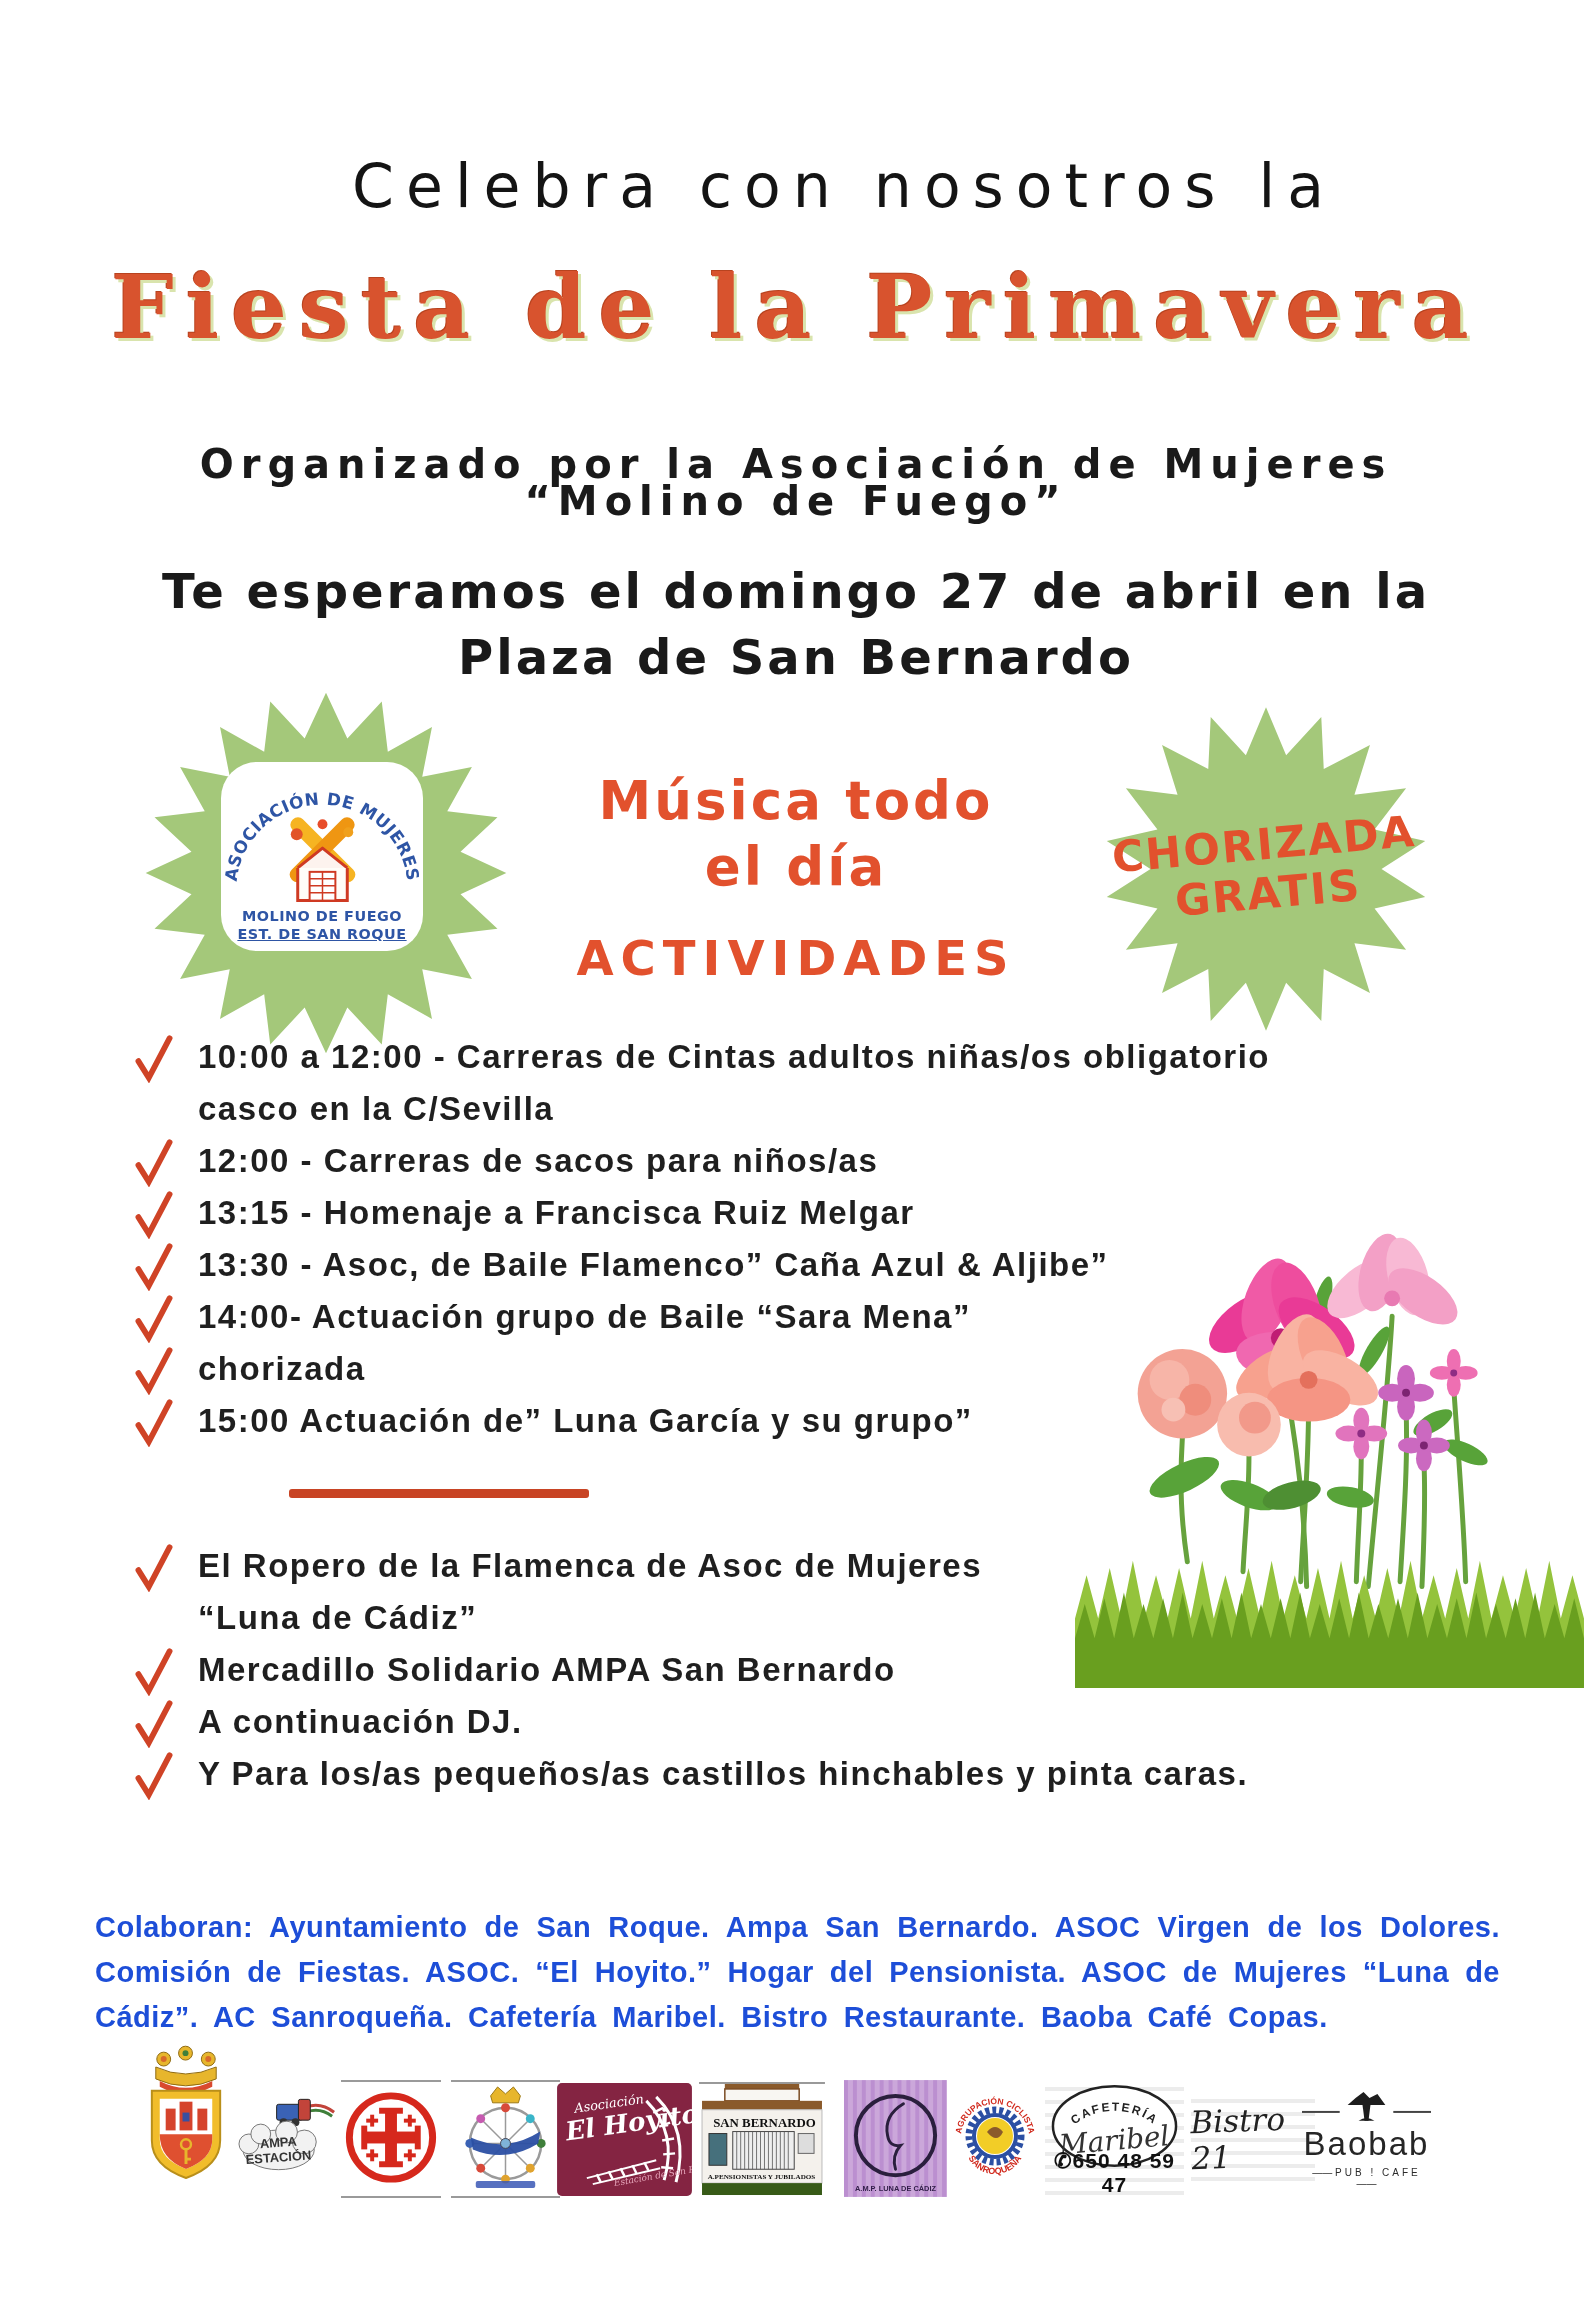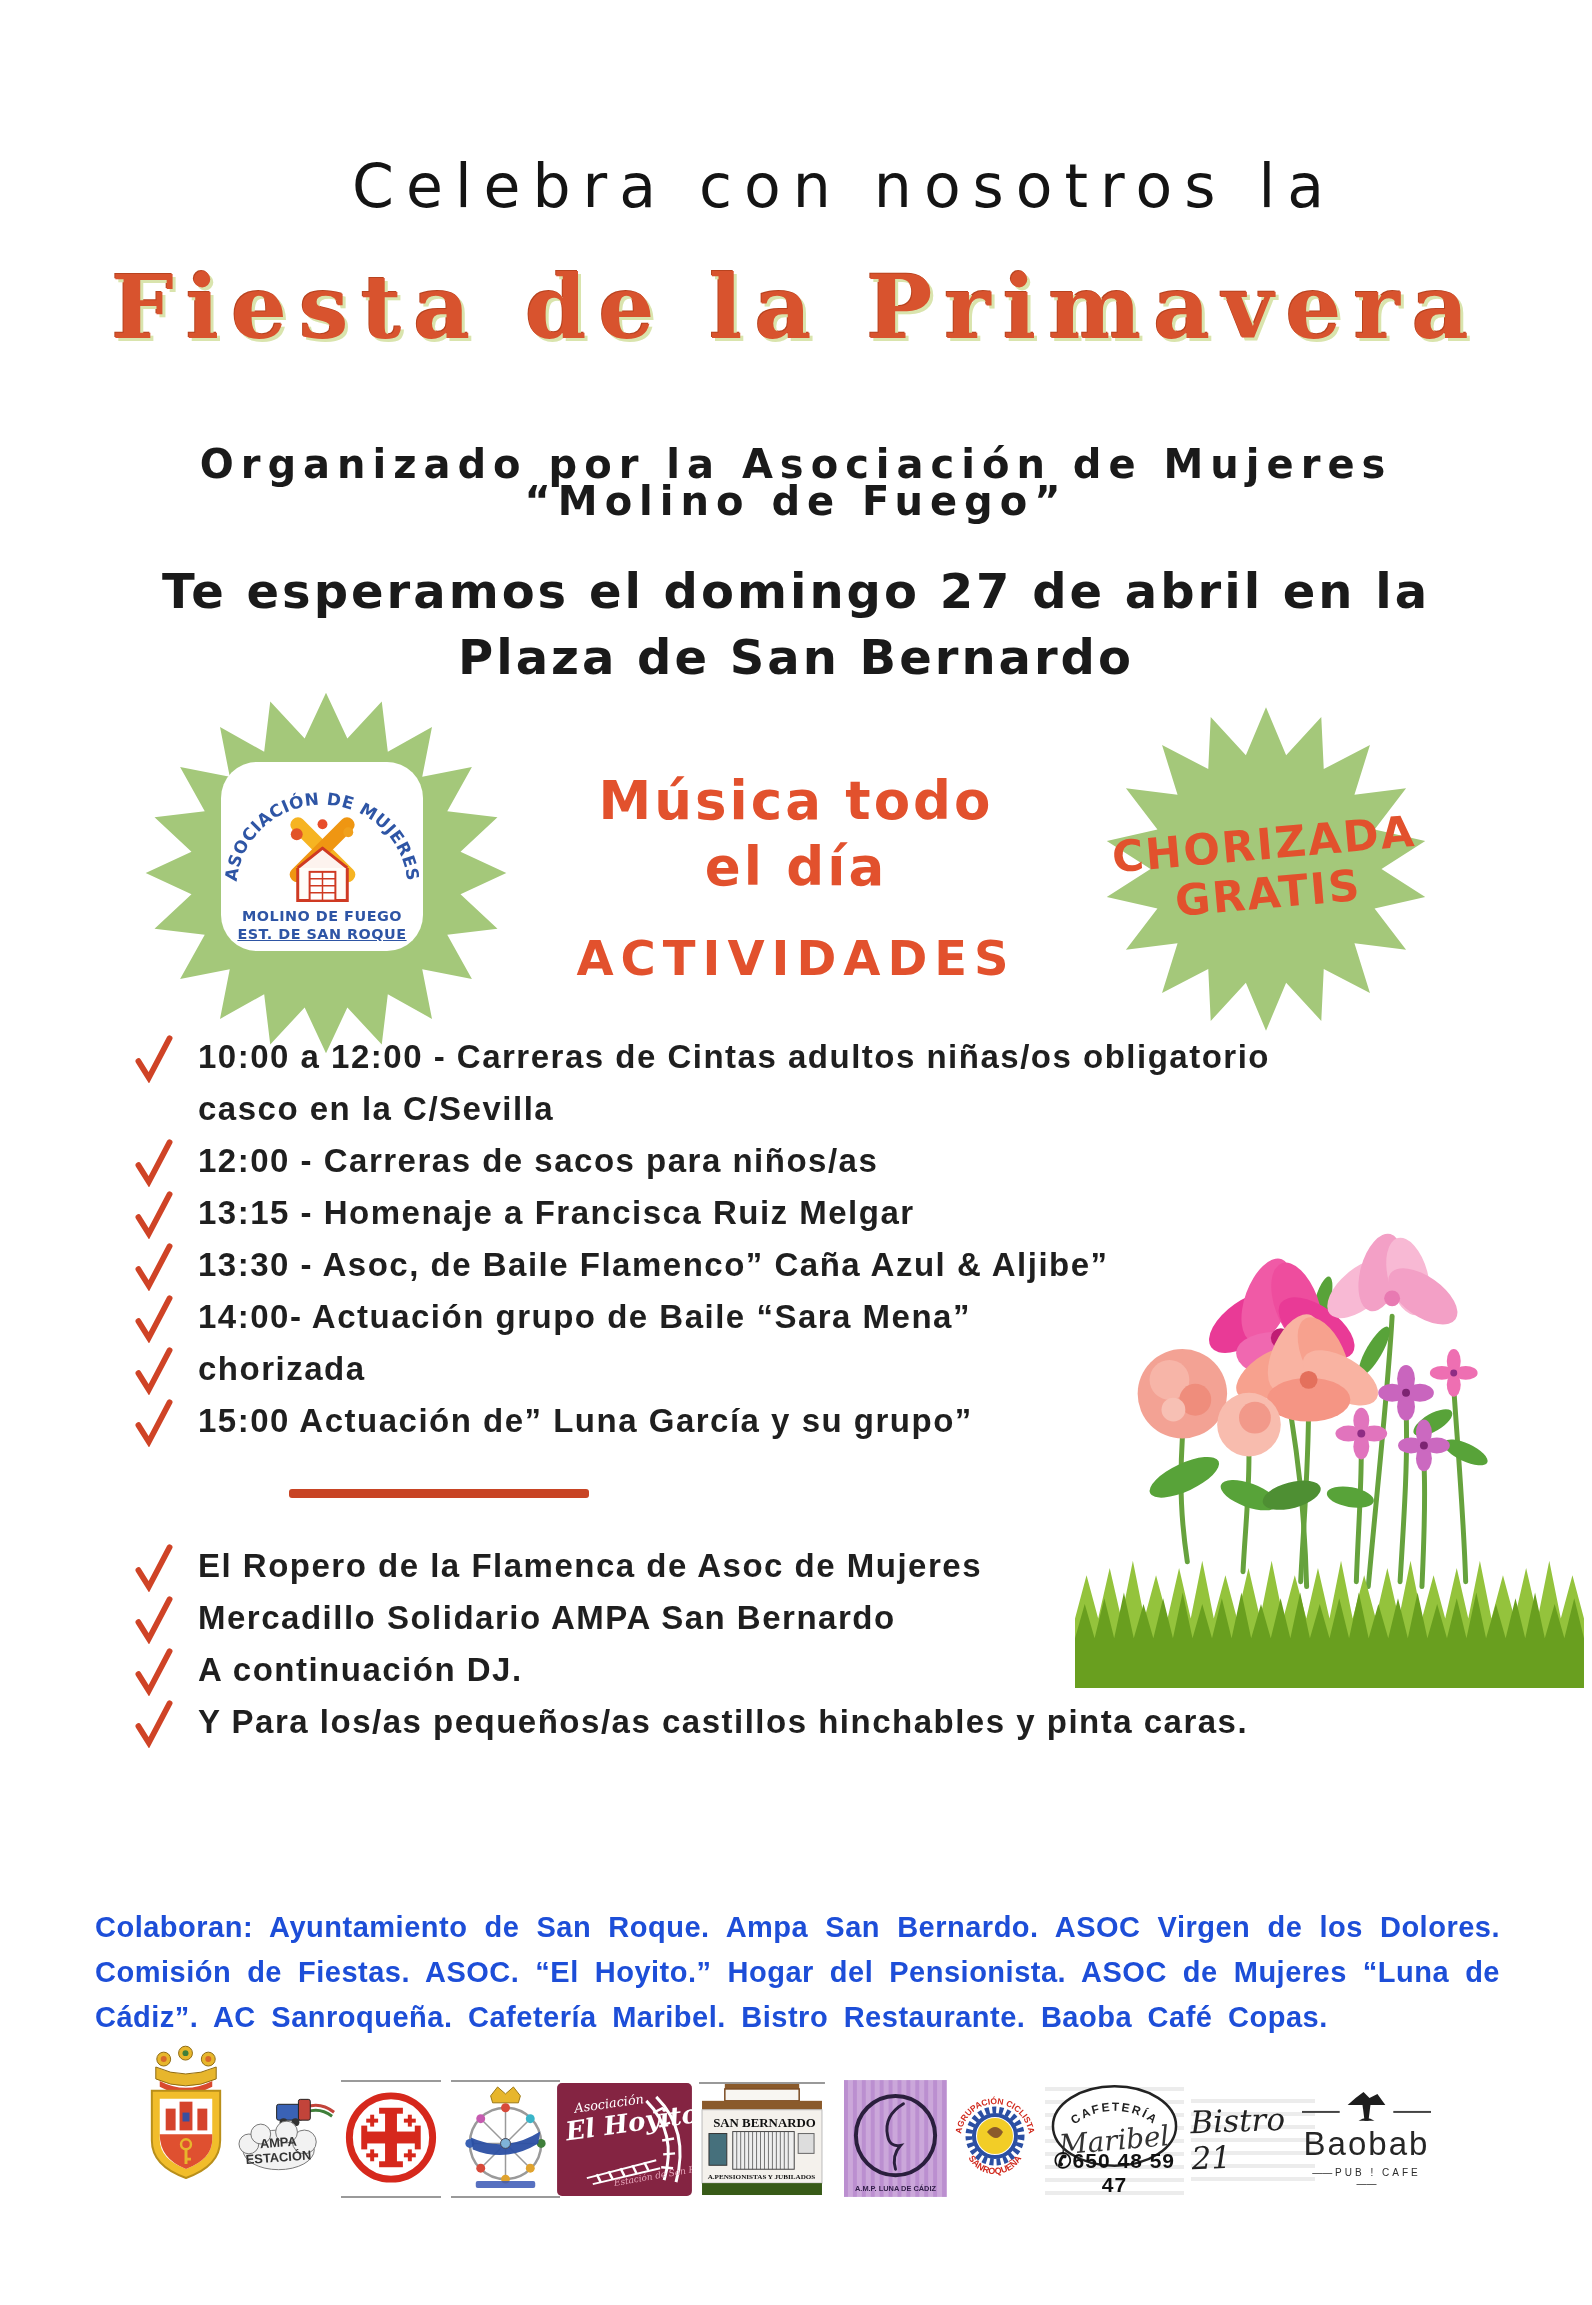--- a/index.html
+++ b/index.html
@@ -202,20 +202,21 @@
 
   <div class="divider"></div>
 
   <ul class="checklist list-extras">
     <li>
       <svg class="check" viewBox="0 0 40 48">
           <path d="M5 27 L15 43 L35 5"></path>
         </svg>
       <div class="li-text">
           <span>El Ropero de la Flamenca de Asoc de Mujeres</span>
+          <span>“Luna de Cádiz”</span>
         </div>
     </li>
     <li>
       <svg class="check" viewBox="0 0 40 48">
           <path d="M5 27 L15 43 L35 5"></path>
         </svg>
       <div class="li-text">
           <span>Mercadillo Solidario AMPA San Bernardo</span>
         </div>
     </li>

